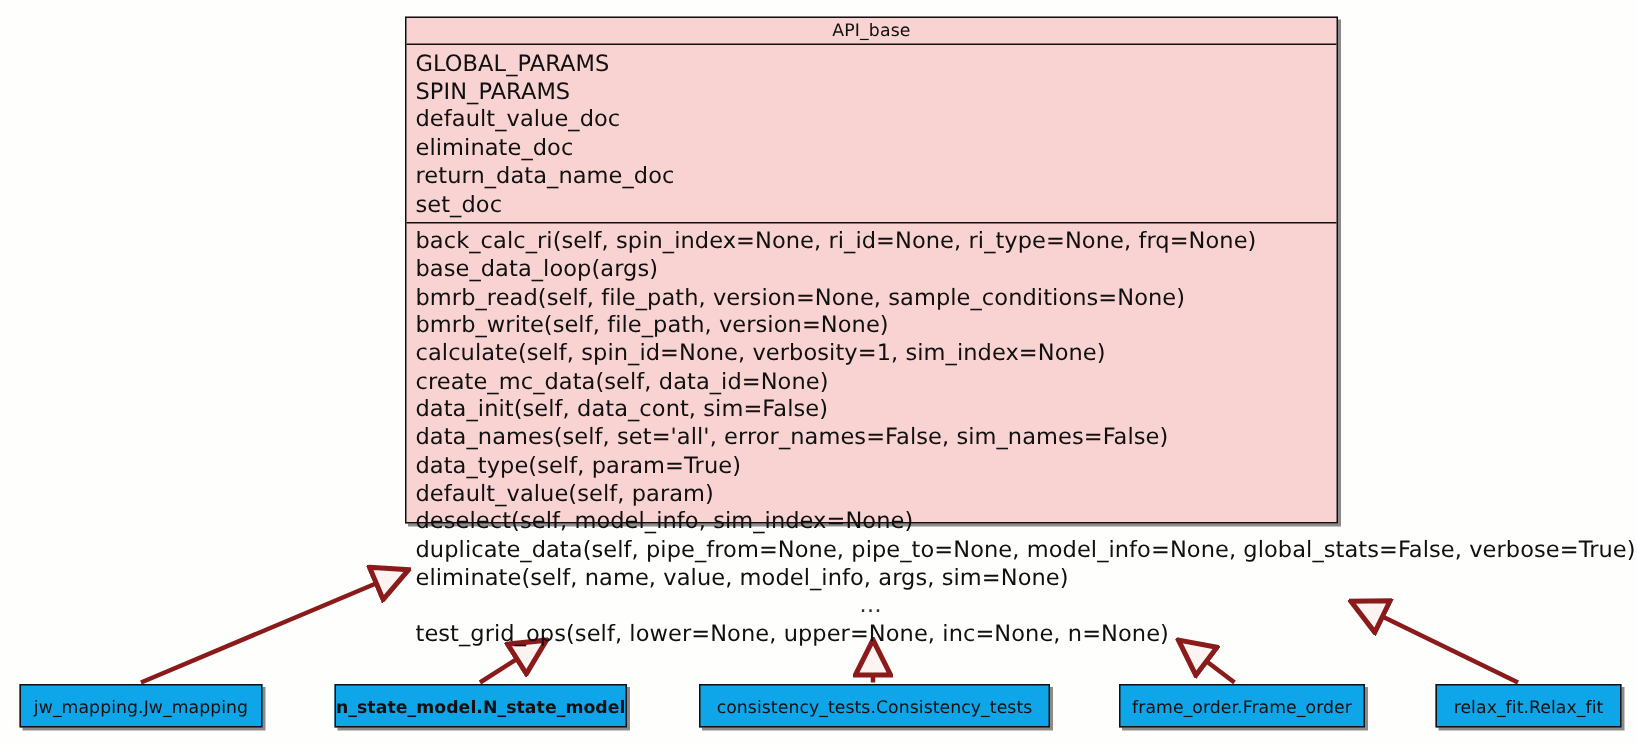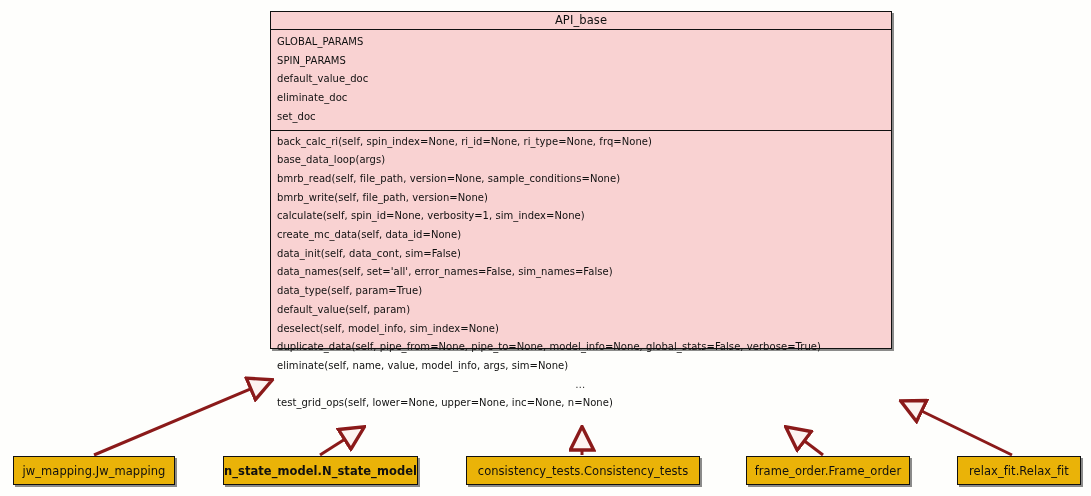--- a/index.html
+++ b/index.html
@@ -52,39 +52,39 @@
   }
   .compartment {
     padding: 2px 0 2px 0;
   }
   .compartment.attributes {
     border-bottom: 1px solid #101010;
     padding-top: 3px;
     padding-bottom: 3px;
   }
   .member {
-    font-size: 10px;
+    font-size: 15px;
     color: #101010;
     line-height: 18.7px;
     padding-left: 6px;
     white-space: nowrap;
     letter-spacing: 0.05px;
   }
   .member.ellipsis {
     text-align: center;
     padding-left: 0;
     letter-spacing: 1.5px;
     color: #303030;
     line-height: 18.7px;
   }
 
   
   .uml-subclass {
     position: absolute;
-    background: #eab308;
+    background: #0ea5e9;
     border: 1px solid #101010;
     box-sizing: border-box;
     box-shadow: 2px 2px 0 rgba(0,0,0,0.45);
     height: 29px;
     display: flex;
     align-items: center;
     justify-content: center;
   }
   .uml-subclass .sub-label {
     font-size: 11.5px;
@@ -132,20 +132,21 @@
   </svg>
 
   <div class="uml-class" id="base-class">
     <div class="class-title">API_base</div>
 
     <div class="compartment attributes">
       <div class="member">GLOBAL_PARAMS</div>
       <div class="member">SPIN_PARAMS</div>
       <div class="member">default_value_doc</div>
       <div class="member">eliminate_doc</div>
+      <div class="member">return_data_name_doc</div>
       <div class="member">set_doc</div>
     </div>
 
     <div class="compartment methods">
       <div class="member">back_calc_ri(self, spin_index=None, ri_id=None, ri_type=None, frq=None)</div>
       <div class="member">base_data_loop(args)</div>
       <div class="member">bmrb_read(self, file_path, version=None, sample_conditions=None)</div>
       <div class="member">bmrb_write(self, file_path, version=None)</div>
       <div class="member">calculate(self, spin_id=None, verbosity=1, sim_index=None)</div>
       <div class="member">create_mc_data(self, data_id=None)</div>

